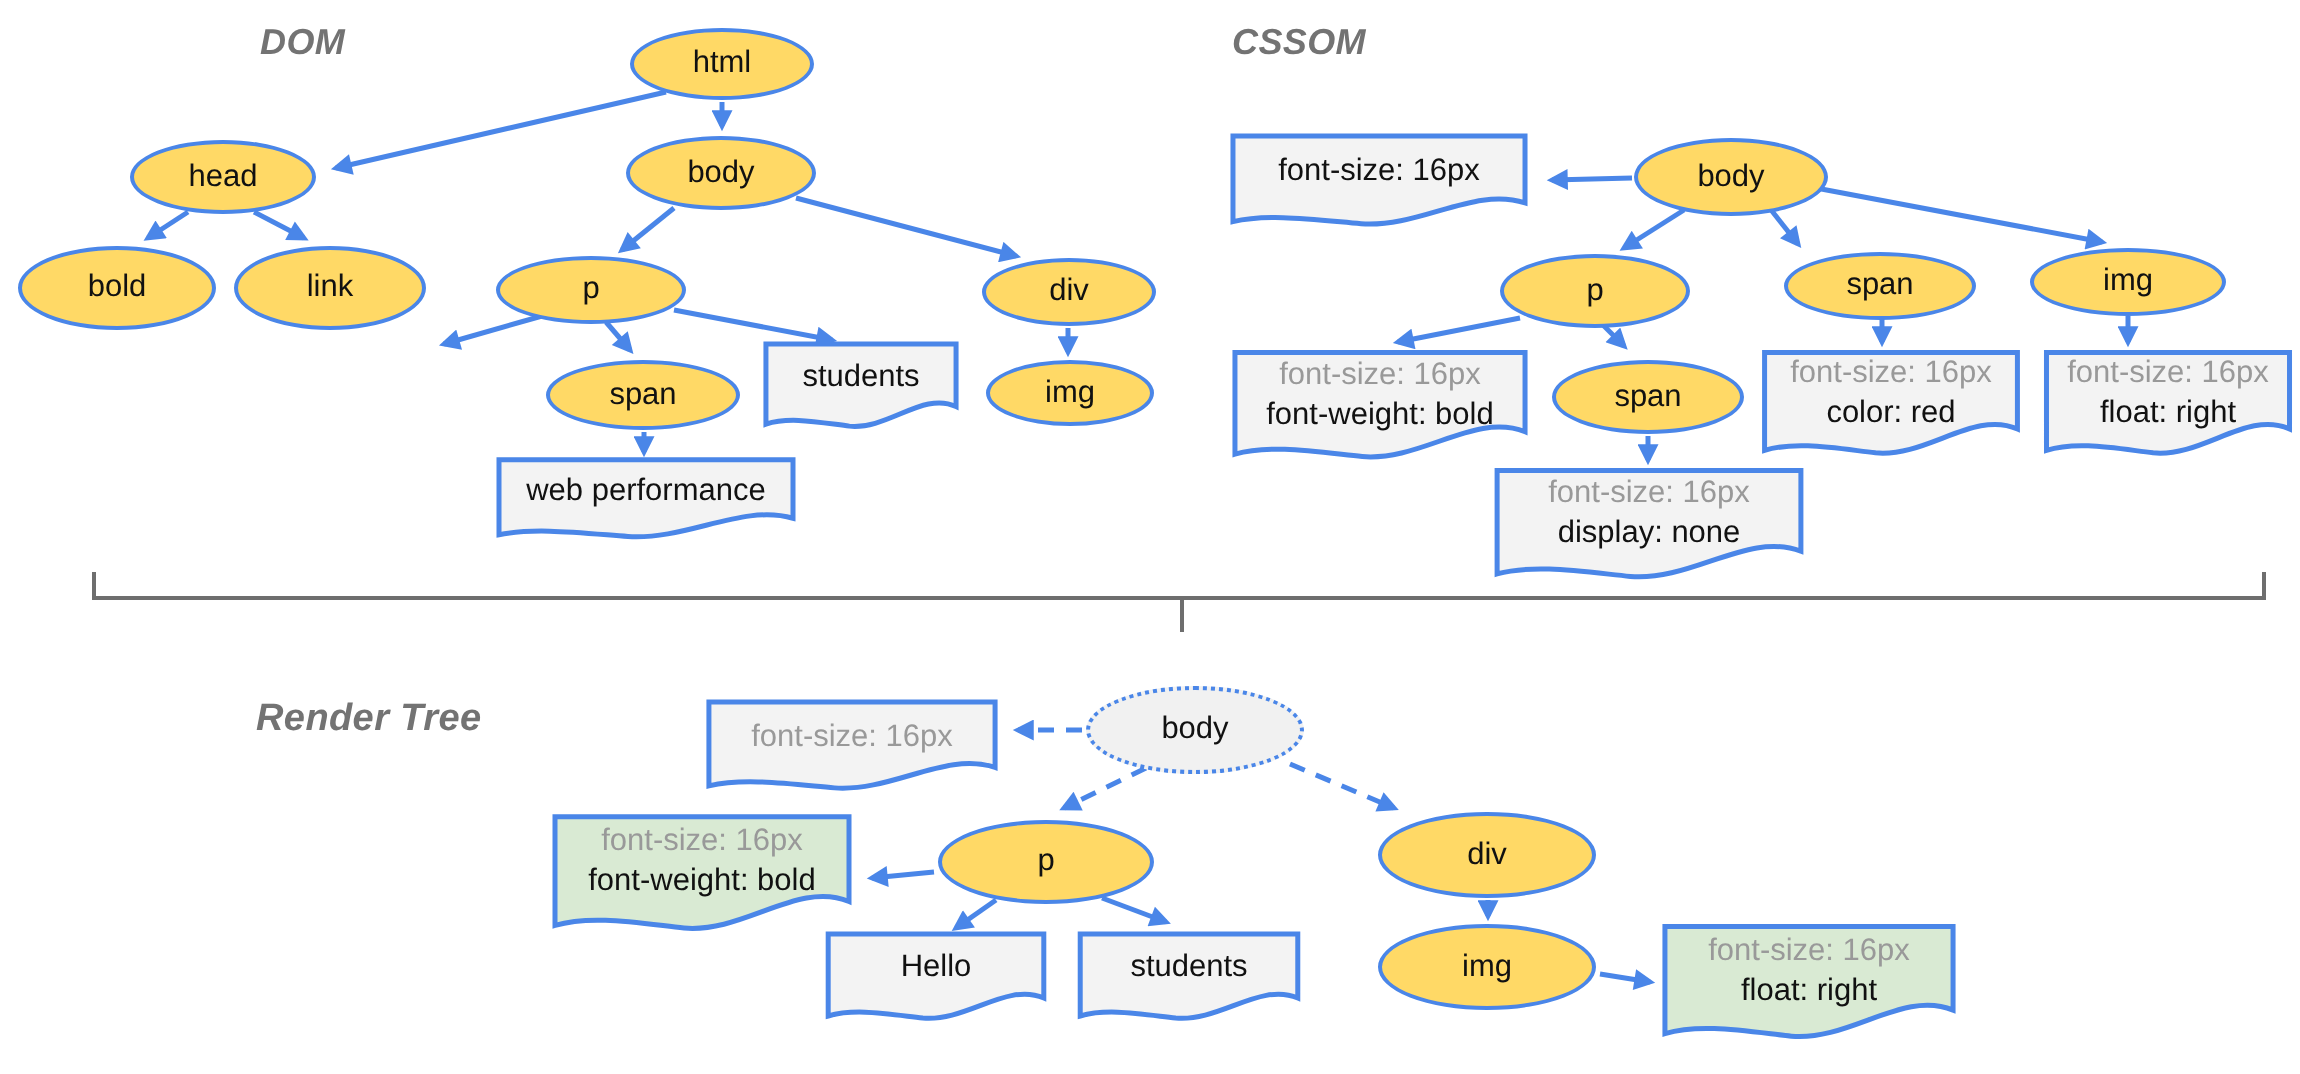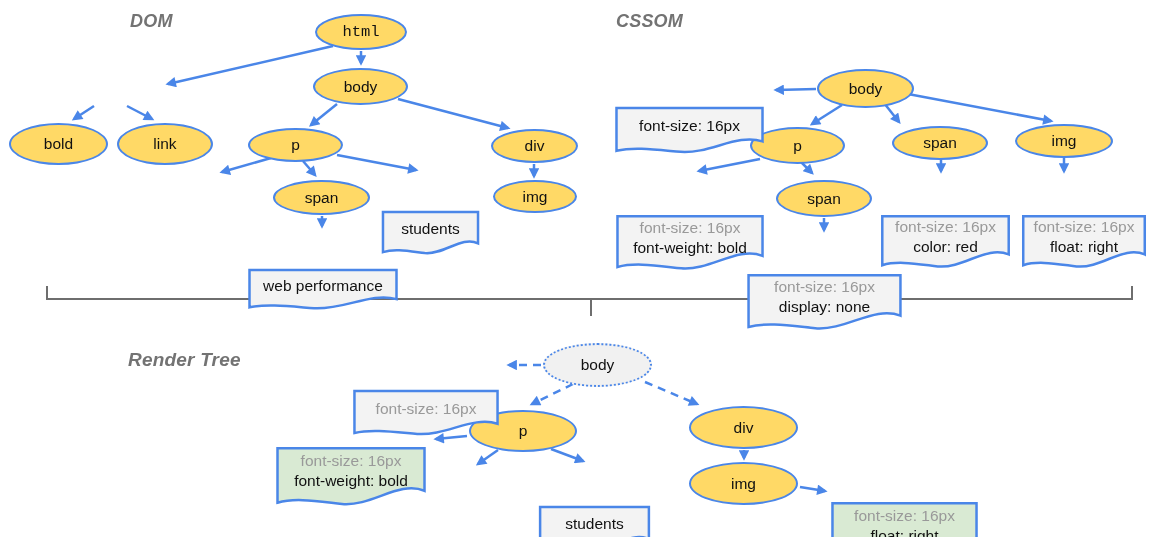--- a/index.html
+++ b/index.html
@@ -13,21 +13,21 @@
     font-size:18px;color:#737373;letter-spacing:.2px;white-space:nowrap;
   }
   .title.rt{font-size:19px;text-align:center;}
   .node{
     position:absolute;z-index:2;border-radius:50%;
     background:#ffd966;border:2.5px solid #4a86e8;
     display:flex;align-items:center;justify-content:center;
     font-size:15.5px;color:#111;box-sizing:border-box;white-space:nowrap;
   }
   .node.root-render{background:#f1f1f1;border-style:dotted;border-width:2.5px;}
-  .doc{position:absolute;z-index:2;margin-top:40px;}
+  .doc{position:absolute;z-index:2;}
   .doc svg{position:absolute;left:0;top:0;width:100%;height:100%;overflow:visible;}
   .doc .shape{fill:#f3f3f3;stroke:#4a86e8;stroke-width:2.5;}
   .doc.green .shape{fill:#d9ead3;}
   .doc-text{
     position:absolute;left:0;right:0;top:0;bottom:20%;
     display:flex;flex-direction:column;align-items:center;justify-content:center;
     font-size:15.5px;line-height:20px;color:#111;white-space:nowrap;z-index:2;
   }
   .gray{color:#999999;}
 </style>
@@ -86,21 +86,22 @@
     <g stroke="#6e6e6e" stroke-width="2" fill="none">
       <polyline points="47,286 47,299 1132,299 1132,286"></polyline>
       <line x1="591" y1="299" x2="591" y2="316"></line>
     </g>
   </svg>
 
   <div class="title" style="left:130px;top:11px;">DOM</div>
   <div class="title" style="left:616px;top:11px;font-style:italic;">CSSOM</div>
   <div class="title rt" style="left:128px;top:349px;">Render Tree</div>
 
-  <div class="node" style="left:315px;top:14px;width:92px;height:36px;font-family:Liberation Mono, monospace;">html</div>
+  <div class="node" style="left:315px;top:14px;width:92px;height:36px;">html</div>
+  <div class="node" style="left:65px;top:70px;width:93px;height:37px;">head</div>
   <div class="node" style="left:313px;top:68px;width:95px;height:37px;">body</div>
   <div class="node" style="left:9px;top:123px;width:99px;height:42px;">bold</div>
   <div class="node" style="left:117px;top:123px;width:96px;height:42px;">link</div>
   <div class="node" style="left:248px;top:128px;width:95px;height:34px;">p</div>
   <div class="node" style="left:273px;top:180px;width:97px;height:35px;">span</div>
   <div class="node" style="left:491px;top:129px;width:87px;height:34px;">div</div>
   <div class="node" style="left:493px;top:180px;width:84px;height:33px;">img</div>
 
   <div class="doc" style="left:382px;top:171px;width:97px;height:45px;">
     <svg viewBox="0 0 100 46" preserveAspectRatio="none">
@@ -177,20 +178,26 @@
   </div>
   <div class="doc green" style="left:276px;top:407px;width:150px;height:61px;">
     <svg viewBox="0 0 100 46" preserveAspectRatio="none">
         <path class="shape" vector-effect="non-scaling-stroke" d="M1 1 L99 1 L99 33 C82 25, 64 45, 44 43 C28 41, 13 38, 1 42 Z"></path>
       </svg>
     <div class="doc-text">
       <div class="gray">font-size: 16px</div>
       <div>font-weight: bold</div>
     </div>
   </div>
+  <div class="doc" style="left:413px;top:466px;width:110px;height:46px;">
+    <svg viewBox="0 0 100 46" preserveAspectRatio="none">
+        <path class="shape" vector-effect="non-scaling-stroke" d="M1 1 L99 1 L99 33 C82 25, 64 45, 44 43 C28 41, 13 38, 1 42 Z"></path>
+      </svg>
+    <div class="doc-text">Hello</div>
+  </div>
   <div class="doc" style="left:539px;top:466px;width:111px;height:46px;">
     <svg viewBox="0 0 100 46" preserveAspectRatio="none">
         <path class="shape" vector-effect="non-scaling-stroke" d="M1 1 L99 1 L99 33 C82 25, 64 45, 44 43 C28 41, 13 38, 1 42 Z"></path>
       </svg>
     <div class="doc-text">students</div>
   </div>
   <div class="doc green" style="left:831px;top:462px;width:147px;height:60px;">
     <svg viewBox="0 0 100 46" preserveAspectRatio="none">
         <path class="shape" vector-effect="non-scaling-stroke" d="M1 1 L99 1 L99 33 C82 25, 64 45, 44 43 C28 41, 13 38, 1 42 Z"></path>
       </svg>

